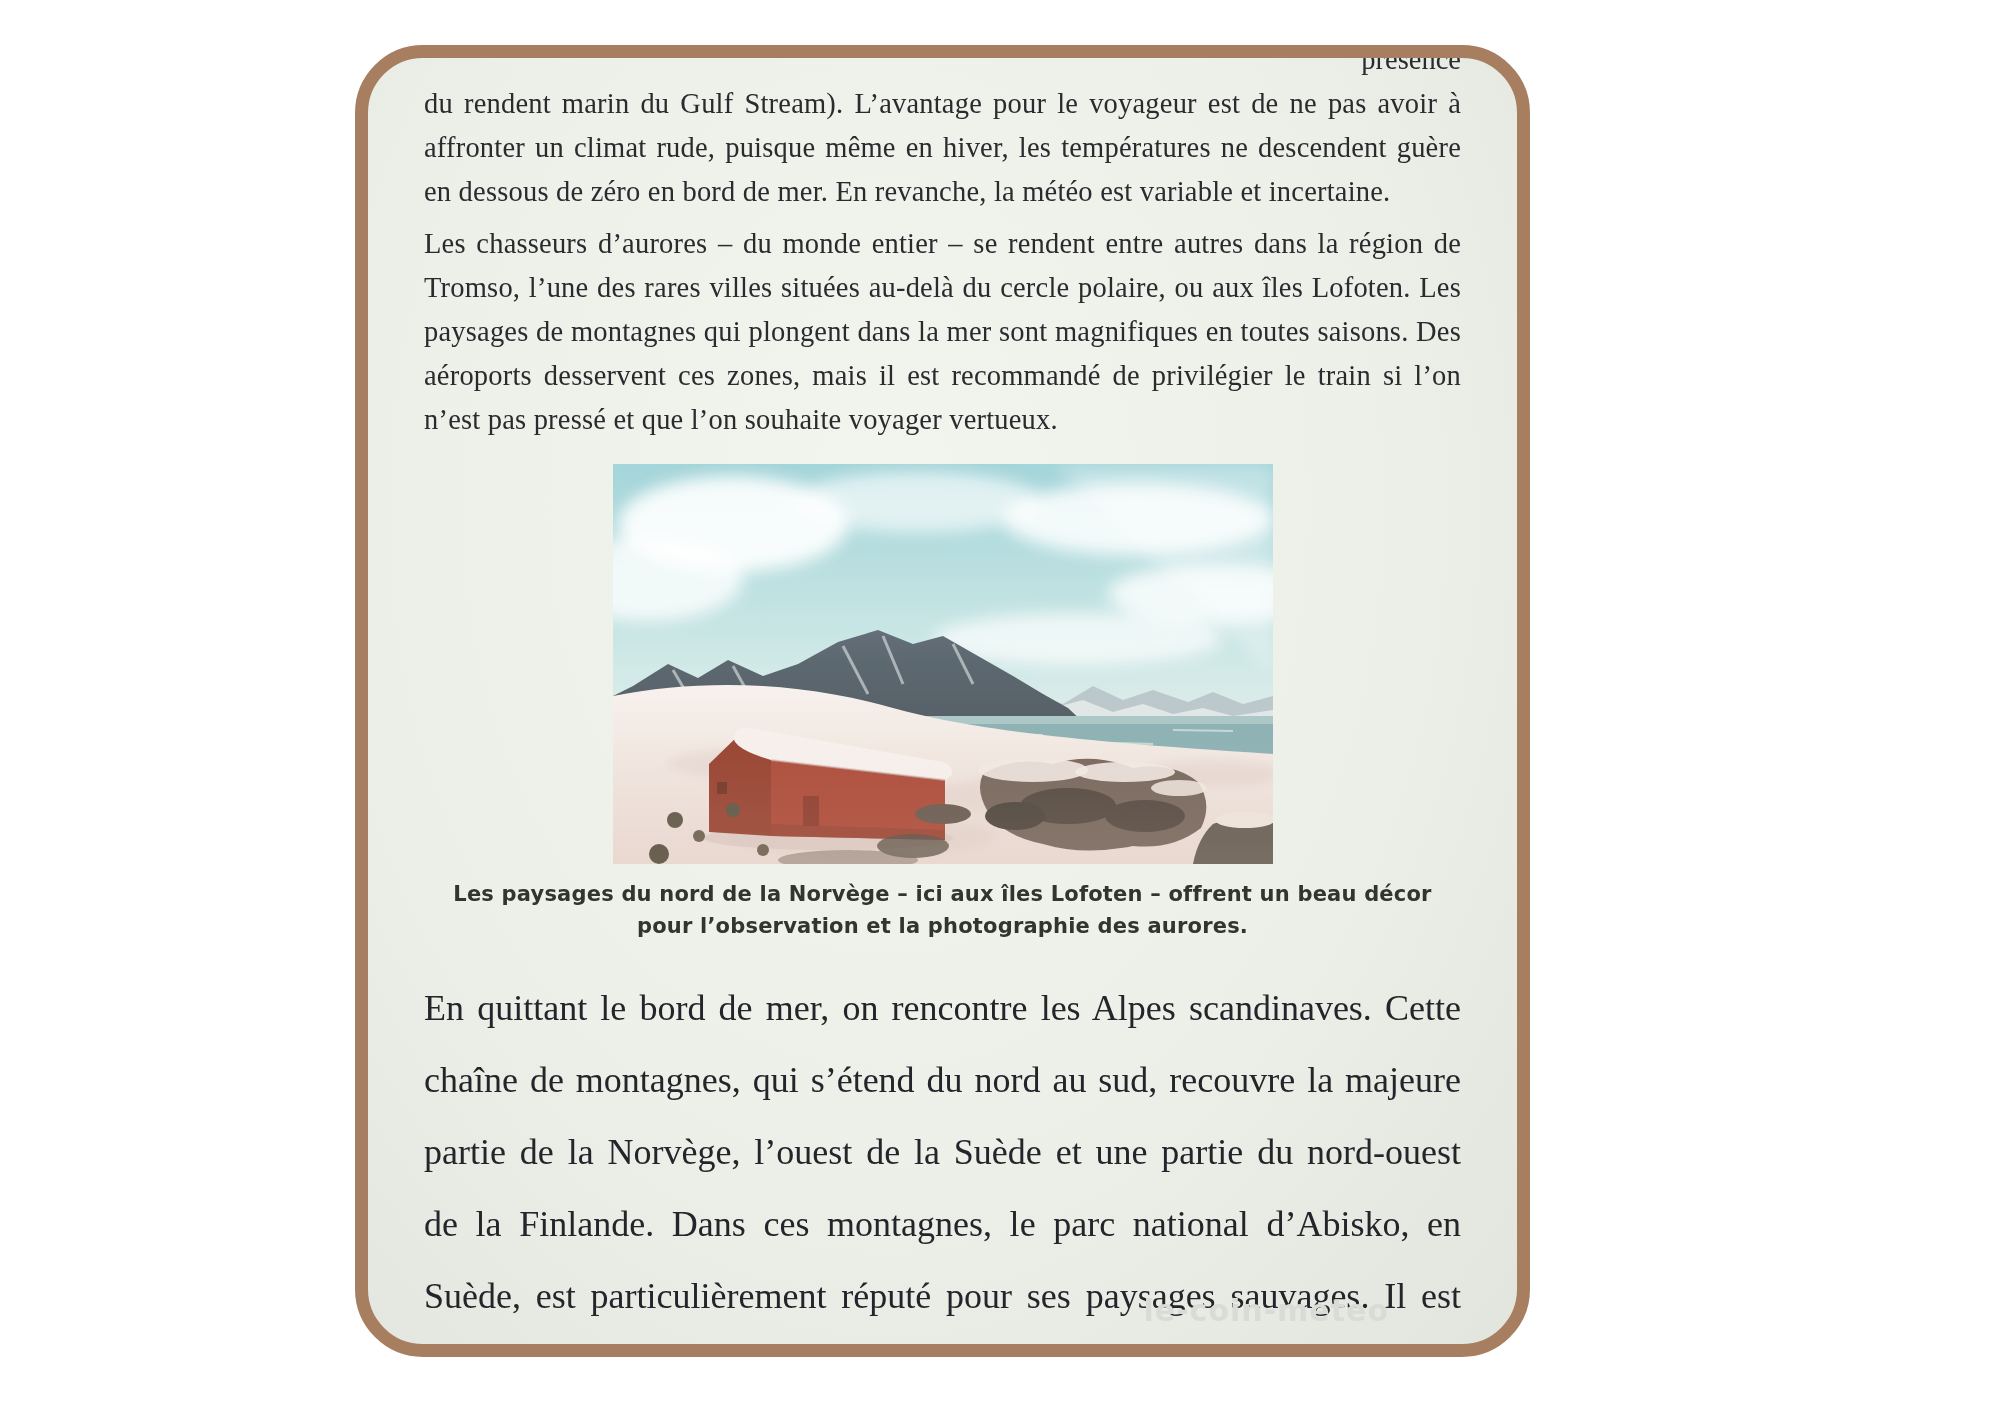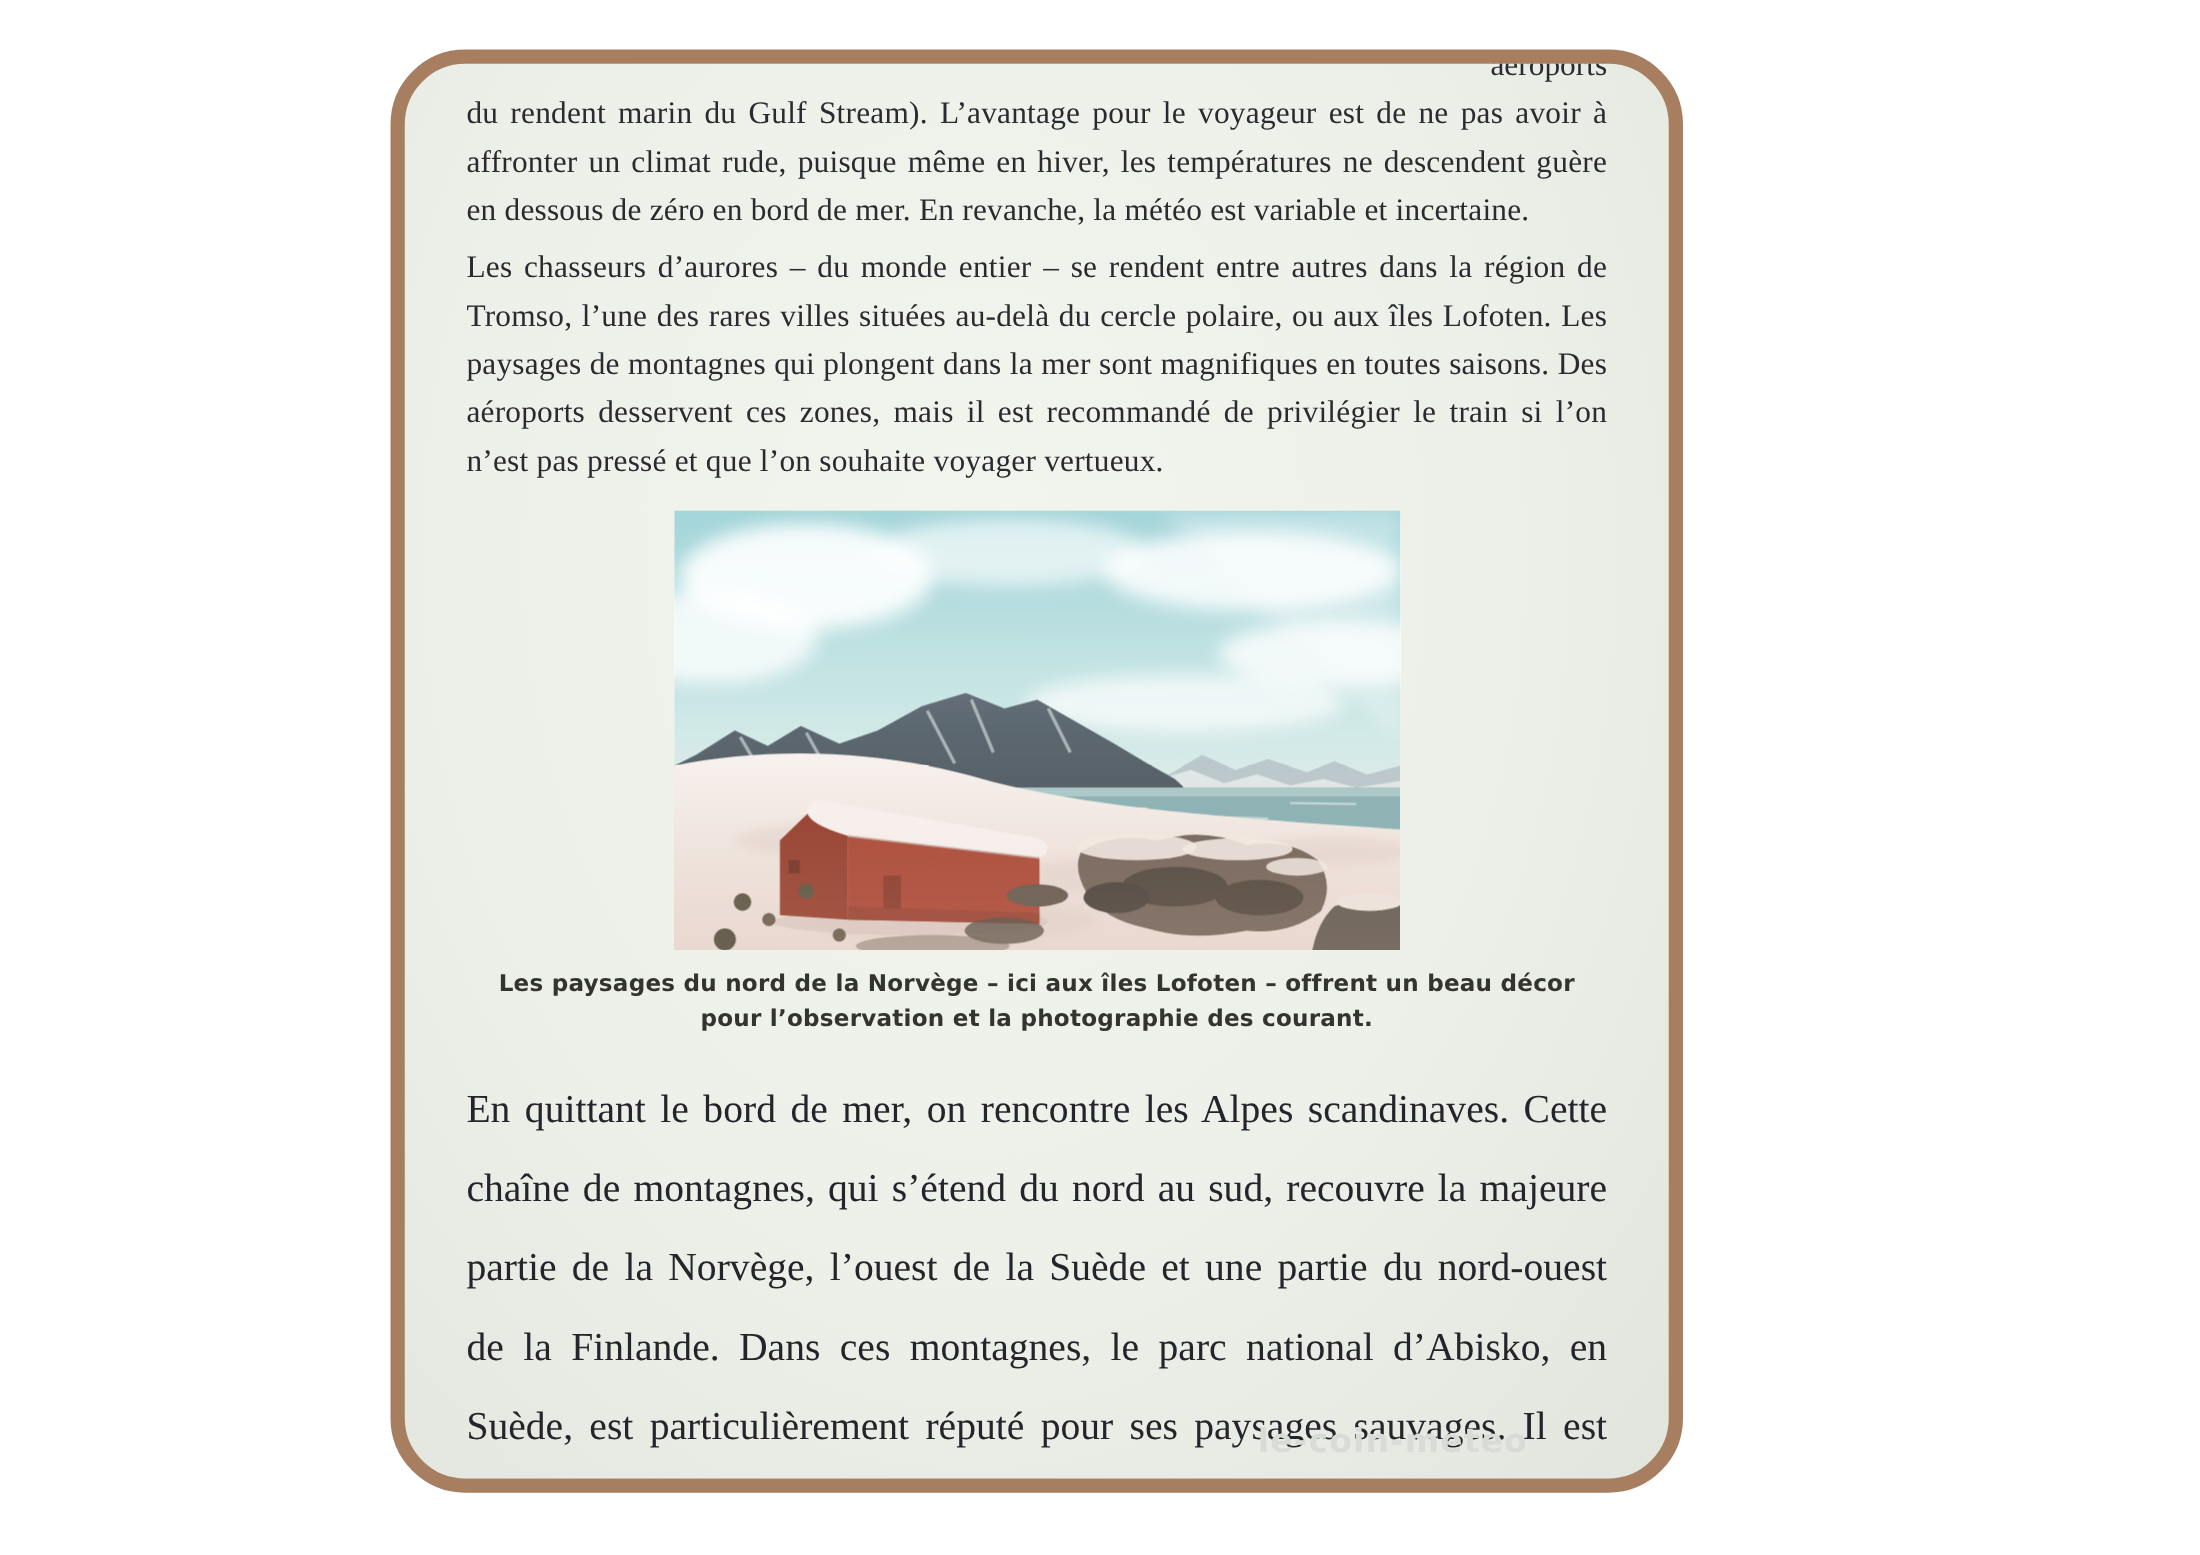--- a/index.html
+++ b/index.html
@@ -84,21 +84,21 @@
     color: #d9dbd7;
   }
 </style>
 </head>
 <body>
 
 <div class="stage">
   <div class="card">
     <div class="content">
 
-      <div class="frag-line">aéroports</div>
+      <div class="frag-line">présence</div>
 
       <div class="para">du rendent marin du Gulf Stream). L’avantage pour le voyageur est de ne pas avoir à affronter un climat rude, puisque même en hiver, les températures ne descendent guère en dessous de zéro en bord de mer. En revanche, la météo est variable et incertaine.</div>
 
       <div class="para para-gap">Les chasseurs d’aurores – du monde entier – se rendent entre autres dans la région de Tromso, l’une des rares villes situées au-delà du cercle polaire, ou aux îles Lofoten. Les paysages de montagnes qui plongent dans la mer sont magnifiques en toutes saisons. Des aéroports desservent ces zones, mais il est recommandé de privilégier le train si l’on n’est pas pressé et que l’on souhaite voyager vertueux.</div>
 
       <div class="photo-wrap">
         <svg viewBox="0 0 660 400" xmlns="http://www.w3.org/2000/svg">
           <defs>
             <linearGradient id="skyg" x1="0" y1="0" x2="0" y2="1">
               <stop offset="0" stop-color="#9fd3d8"></stop>
@@ -197,21 +197,21 @@
             <circle cx="46" cy="390" r="10" fill="#45402f"></circle>
             <circle cx="150" cy="386" r="6" fill="#5d5442"></circle>
             <ellipse cx="235" cy="396" rx="70" ry="10" fill="#6a5b4e" opacity="0.5"></ellipse>
           </g>
 
           <rect x="0" y="200" width="660" height="200" fill="url(#warm)"></rect>
           <rect x="0" y="0" width="660" height="400" fill="#ffffff" opacity="0.05"></rect>
         </svg>
       </div>
 
-      <div class="caption">Les paysages du nord de la Norvège – ici aux îles Lofoten – offrent un beau décor pour l’observation et la photographie des courant.</div>
+      <div class="caption">Les paysages du nord de la Norvège – ici aux îles Lofoten – offrent un beau décor pour l’observation et la photographie des aurores.</div>
 
       <div class="para3">En quittant le bord de mer, on rencontre les Alpes scandinaves. Cette chaîne de montagnes, qui s’étend du nord au sud, recouvre la majeure partie de la Norvège, l’ouest de la Suède et une partie du nord-ouest de la Finlande. Dans ces montagnes, le parc national d’Abisko, en Suède, est particulièrement réputé pour ses paysages sauvages. Il est notamment possible de séjourner au bord du lac Torneträsk pour traquer les aurores.</div>
 
     </div>
 
     <div class="watermark">le-coin-meteo</div>
   </div>
 </div>
 
 </body></html>

